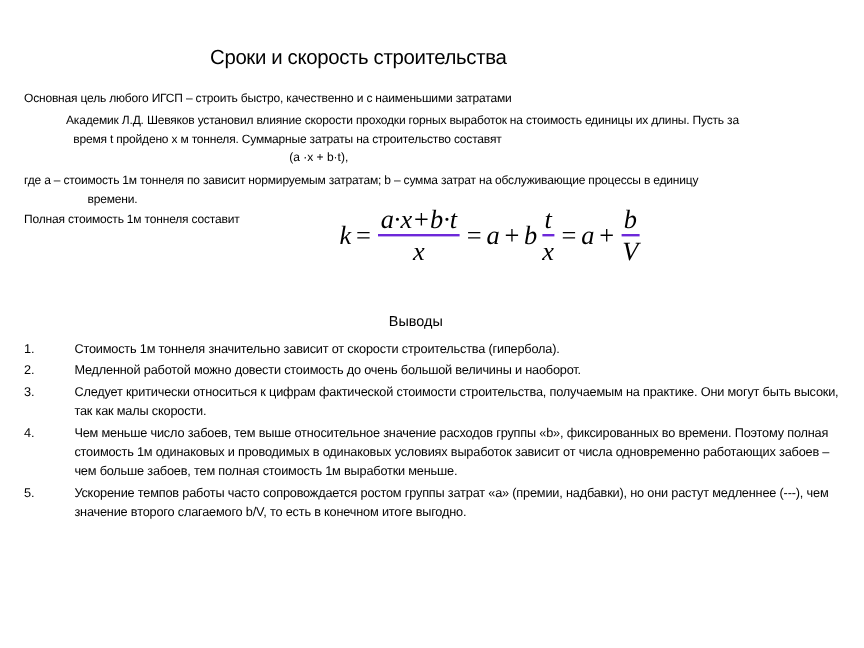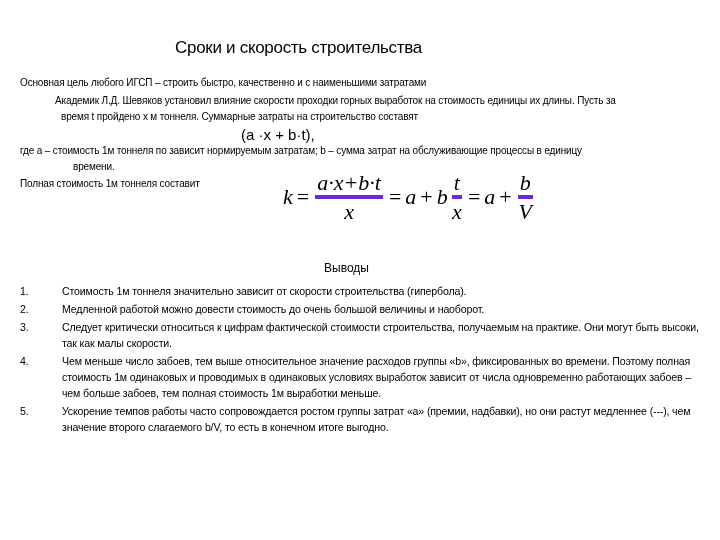--- a/index.html
+++ b/index.html
@@ -5,28 +5,28 @@
     html, body { margin: 0; padding: 0; }
     body {
       width: 720px; height: 540px; background: #ffffff; position: relative; overflow: hidden;
       font-family: "Liberation Sans", sans-serif; color: #000;
     }
     .title {
       position: absolute; top: 38px; left: 0; width: 597px; text-align: center;
       font-size: 17px; letter-spacing: -0.3px;
     }
     .p { position: absolute; font-size: 10px; line-height: 17px; white-space: nowrap; letter-spacing: -0.15px; }
-    .formula-small { position: absolute; top: 126px; left: 241px; font-size: 15px; }
+    .formula-small { position: absolute; top: 126px; left: 241px; font-size: 10px; }
     .formula {
       position: absolute; top: 170px; left: 283px;
       font-family: "Liberation Serif", serif; font-style: italic; font-size: 22px;
       display: flex; align-items: center; gap: 2px;
     }
     .frac { display: inline-flex; flex-direction: column; align-items: center; margin: 0 2px; }
-    .frac .num { padding: 0 2px; border-bottom: 4px solid #6d28d9; line-height: 25px; }
+    .frac .num { padding: 0 2px; border-bottom: 2px solid #6d28d9; line-height: 25px; }
     .frac .den { line-height: 25px; }
     .op { font-style: normal; padding: 0 2px; }
     .conclusions-title {
       position: absolute; top: 261px; left: 0; width: 683px; text-align: center;
       font-size: 12px; padding-left: 10px; box-sizing: border-box;
     }
     .list { position: absolute; top: 283px; left: 20px; width: 680px; }
     .li { display: flex; font-size: 10.6px; line-height: 16px; letter-spacing: -0.15px; }
     .li .num { width: 42px; flex: 0 0 42px; }
     .li .txt { flex: 1; }

